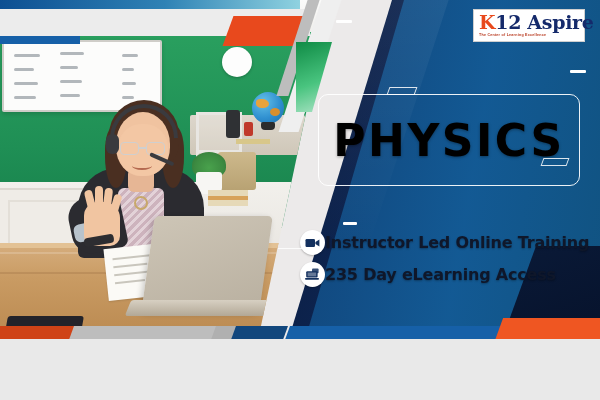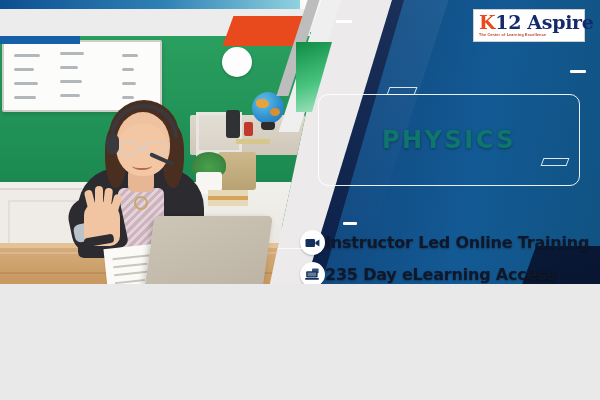--- a/index.html
+++ b/index.html
@@ -2,21 +2,21 @@
 <html><head>
 <meta charset="utf-8">
 <style>
   * { margin:0; padding:0; box-sizing:border-box; }
   html,body { width:600px; height:400px; overflow:hidden; }
   body {
     font-family:"Liberation Sans", sans-serif;
     background:#e9e9e9;
     position:relative;
   }
-  .canvas { position:absolute; inset:0; width:600px; height:284px; overflow:hidden; background:#eceaea; }
+  .canvas { position:absolute; inset:0; width:600px; height:339px; overflow:hidden; background:#eceaea; }
 
   
   .photo-clip {
     position:absolute; left:0; top:0; width:330px; height:340px;
     clip-path: polygon(0 0, 330px 0, 258px 340px, 0 340px);
     overflow:hidden;
   }
   .photo { position:absolute; inset:0; }
   
   .wall-green {
@@ -212,21 +212,21 @@
     position:absolute; left:0; top:9px; width:310px; height:27px; background:#ececec;
   }
 
   
   .title-box{
     position:absolute; left:318px; top:94px; width:262px; height:92px;
     border:1.6px solid rgba(255,255,255,.92); border-radius:10px;
     display:flex; align-items:center; justify-content:center;
   }
   .title-text{
-    color:#0f766e; font-size:24px; font-weight:bold; letter-spacing:2.5px;
+    color:#000000; font-size:44px; font-weight:bold; letter-spacing:2.5px;
     font-family:"DejaVu Sans", sans-serif;
     text-shadow:0 1px 3px rgba(0,0,0,.35);
   }
 
   
   .logo{
     position:absolute; left:473px; top:9px; width:112px; height:33px;
     background:#fff; border:1px solid #cfcfcf;
     display:flex; flex-direction:column; justify-content:center; padding:1px 4px 2px 5px;
   }

